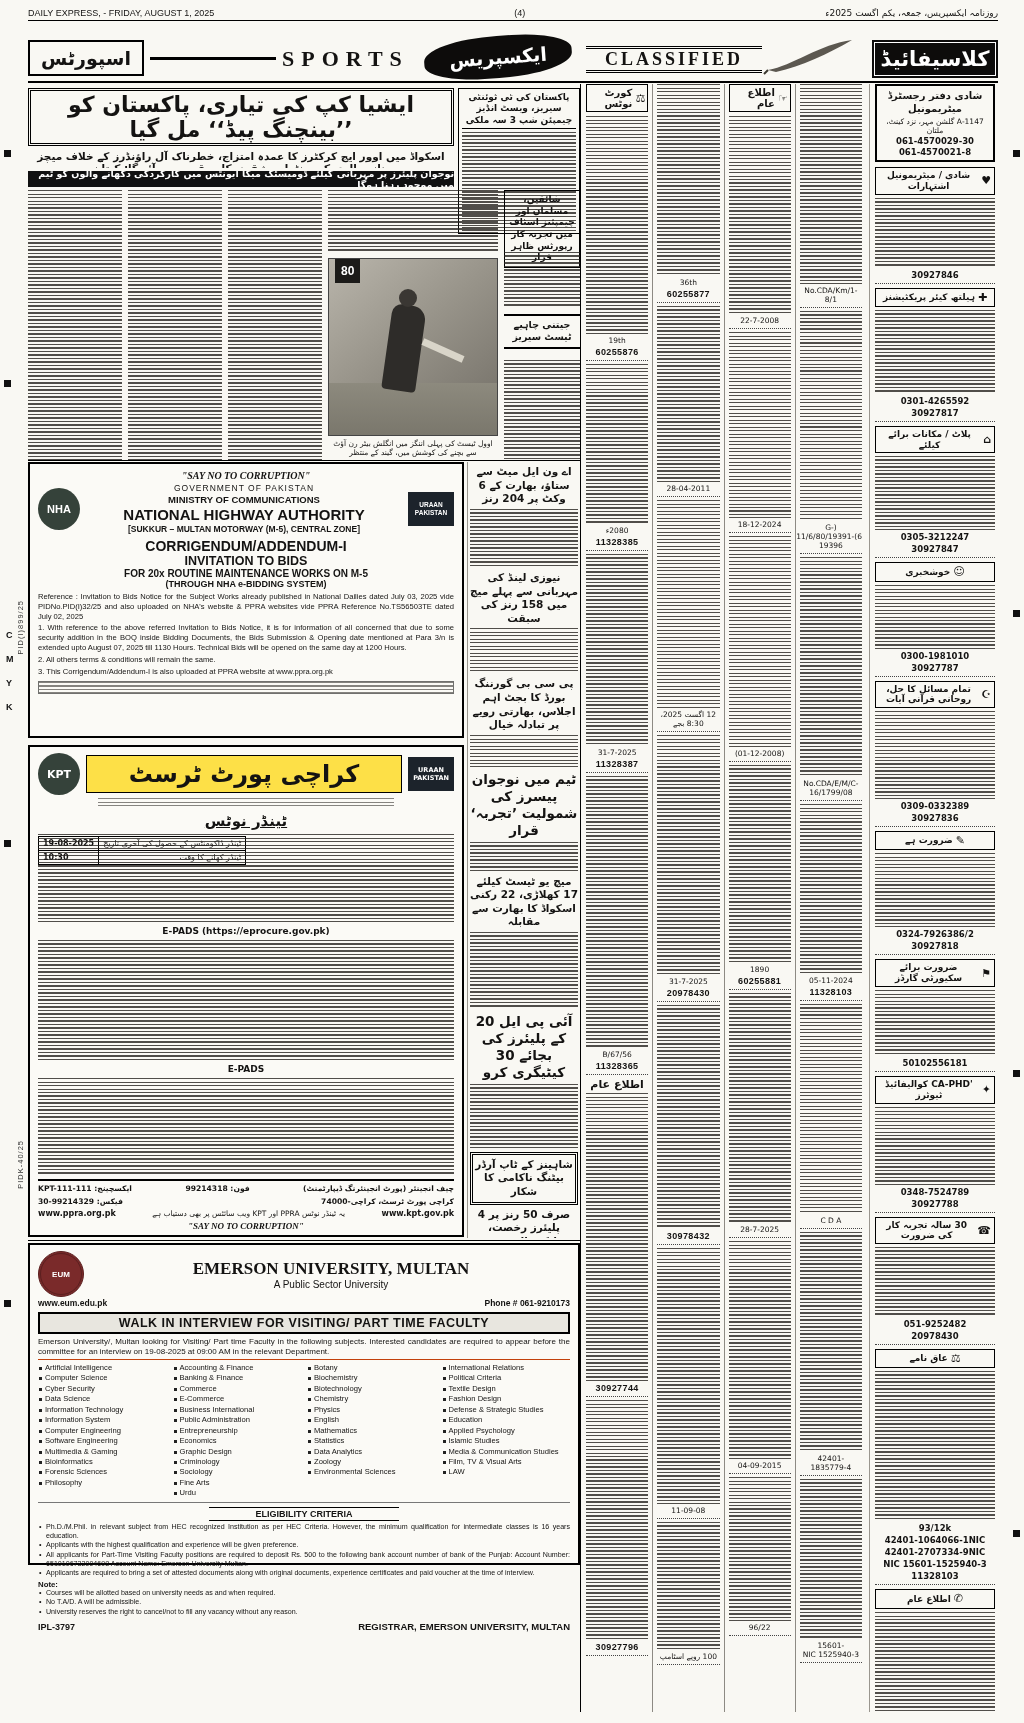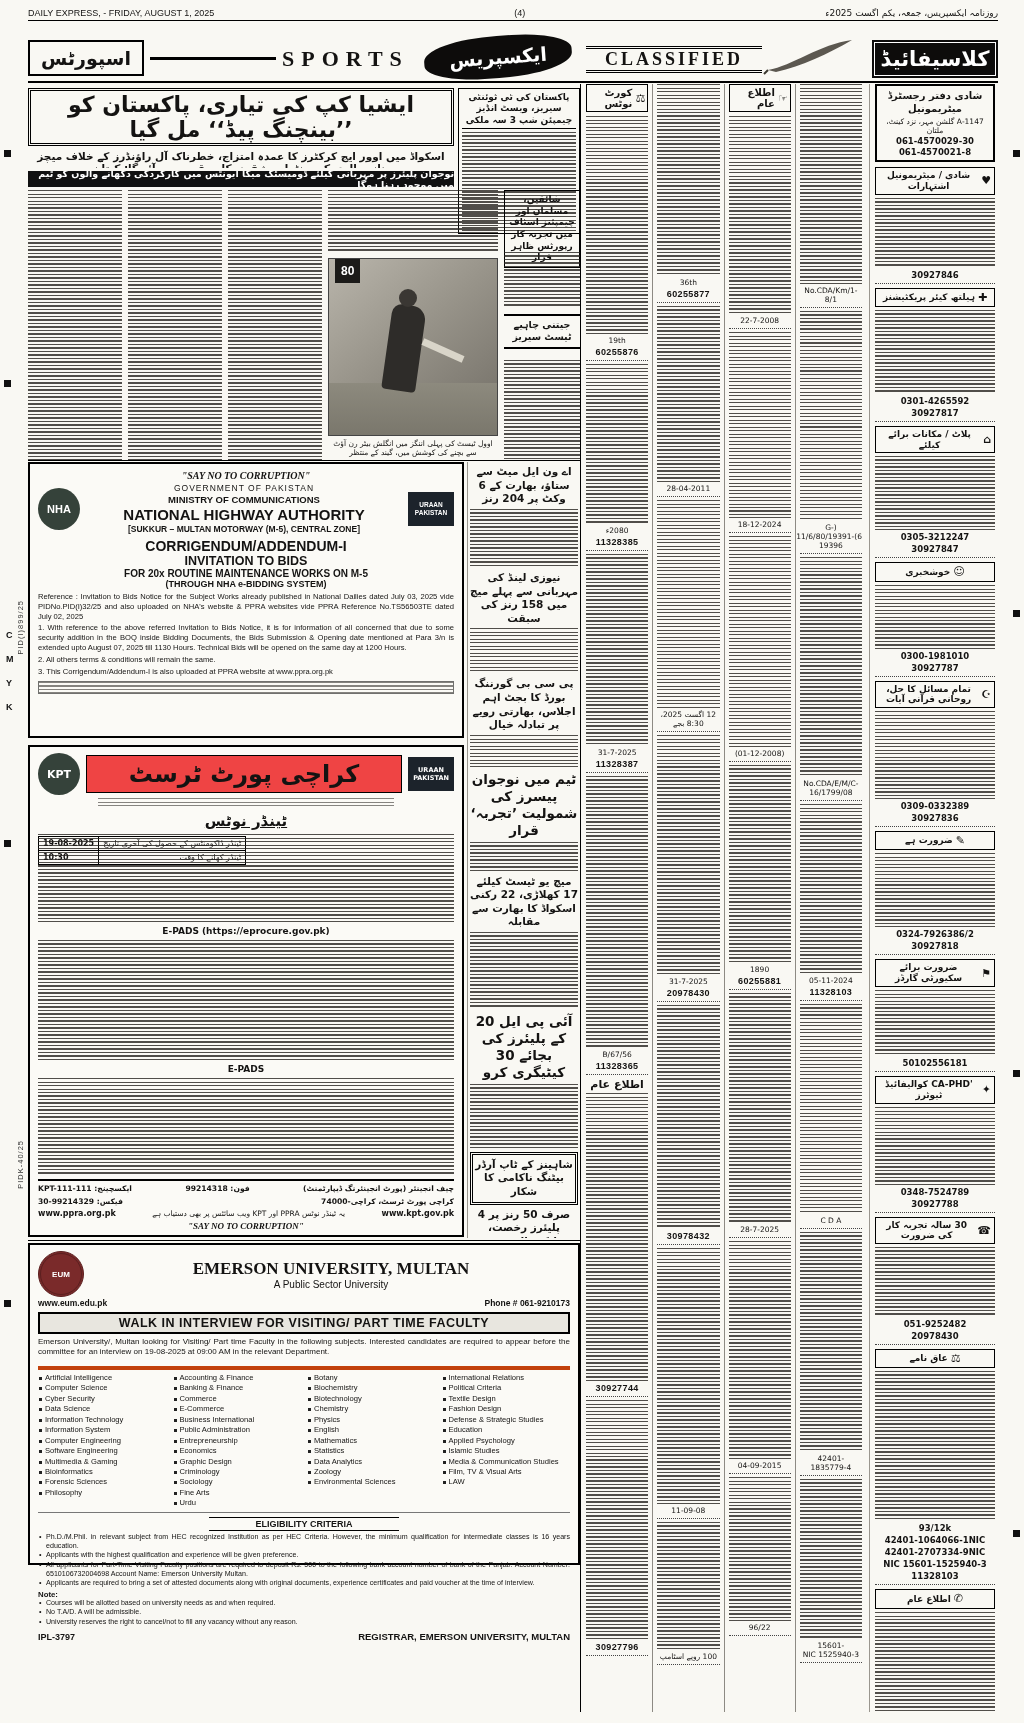--- a/index.html
+++ b/index.html
@@ -79,41 +79,41 @@
 #nha .t2{font-size:12.5px;font-weight:bold;text-align:center}
 #nha .t3{font-size:10px;font-weight:bold;text-align:center}
 #nha .t4{font-size:9px;font-weight:bold;text-align:center;margin-bottom:3px}
 #nha .ref,#nha .item{font-size:7.6px;text-align:justify;line-height:1.3;margin-top:2px}
 #nha .sign{text-align:right;font-size:8.4px;line-height:1.35;margin-top:3px}
 #nha .sign .b{font-weight:bold}
 #nha .slostrip{border:1px solid #000;height:13px;margin-top:4px;padding:2px 30px}
 
 #kpt{left:28px;top:745px;width:436px;height:492px}
 #kpt .hdr{display:flex;align-items:center;gap:6px}
-#kpt .cal{flex:1;text-align:center;font-size:24px;font-weight:bold;border:1px solid #000;padding:4px;background:#ef4444}
+#kpt .cal{flex:1;text-align:center;font-size:24px;font-weight:bold;border:1px solid #000;padding:4px;background:#fde047}
 #kpt .tender{font-size:15px;font-weight:bold;text-align:center;margin:4px 0;text-decoration:underline}
 #kpt table{border-collapse:collapse;float:left;margin:2px 8px 4px 0;font-size:8px}
 #kpt td{border:1px solid #000;padding:2px 4px}
 #kpt td.v{font-weight:bold;white-space:nowrap}
 #kpt .para{margin-top:3px}
 #kpt .epads{font-size:9px;font-weight:bold;text-align:center;margin:4px 0}
 #kpt .foot{display:flex;justify-content:space-between;align-items:center;border-top:2px solid #000;margin-top:5px;padding-top:3px;font-size:7.6px;font-weight:bold;gap:4px;flex-wrap:wrap}
 #kpt .webs{display:flex;justify-content:space-between;font-size:8px;font-weight:bold;margin-top:3px}
 #kpt .snc{font-size:9px;font-style:italic;font-weight:bold;text-align:center;margin-top:3px}
 
 #emerson{left:28px;top:1243px;width:552px;height:322px}
 #emerson .hdr{display:flex;align-items:center;gap:8px}
 .em-logo{width:46px;height:46px;border-radius:50%;border:3px double #5a1f1f;background:#7a2a2a;color:#fff;display:flex;align-items:center;justify-content:center;font-size:8px;font-weight:bold;flex:0 0 auto}
 #emerson .hc{flex:1;text-align:center}
 #emerson .nm{font-size:17px;font-weight:bold}
 #emerson .sub{font-size:10px}
 #emerson .wp{display:flex;justify-content:space-between;font-size:8.5px;font-weight:bold;margin-top:1px}
 #emerson .banner{border:2px solid #000;background:#e8e6df;font-size:12.5px;font-weight:bold;text-align:center;padding:2px;margin-top:4px;letter-spacing:.5px}
 #emerson .intro{font-size:8px;text-align:justify;line-height:1.3;margin-top:3px}
-#emerson .subjects{display:flex;gap:6px;margin-top:8px;border-top:4px solid #c2410c;border-bottom:1px solid #777;padding:3px 0}
+#emerson .subjects{display:flex;gap:6px;margin-top:1px;border-top:1px solid #c2410c;border-bottom:1px solid #777;padding:3px 0}
 #emerson .subjects ul{flex:1;list-style:none}
 #emerson .subjects li{font-size:7.6px;line-height:1.38;padding-left:7px;position:relative}
 #emerson .subjects li:before{content:"";position:absolute;left:1px;top:4px;width:3px;height:3px;background:#222}
 #emerson .crit-title{width:190px;margin:4px auto 2px;text-align:center;font-size:9px;font-weight:bold;border-top:1px solid #000;border-bottom:1px solid #000;padding:1px 0}
 #emerson .crit li,#emerson .notes li{font-size:7.1px;line-height:1.3;list-style:none;padding-left:8px;position:relative;text-align:justify}
 #emerson .crit li:before,#emerson .notes li:before{content:"•";position:absolute;left:1px}
 #emerson .notetitle{font-size:7.8px;font-weight:bold;margin-top:2px}
 #emerson .bottom{display:flex;justify-content:space-between;align-items:flex-end;margin-top:4px}
 #emerson .ipl{font-size:9px;font-weight:bold}
 #emerson .reg{font-size:9.5px;font-weight:bold;text-align:right}

